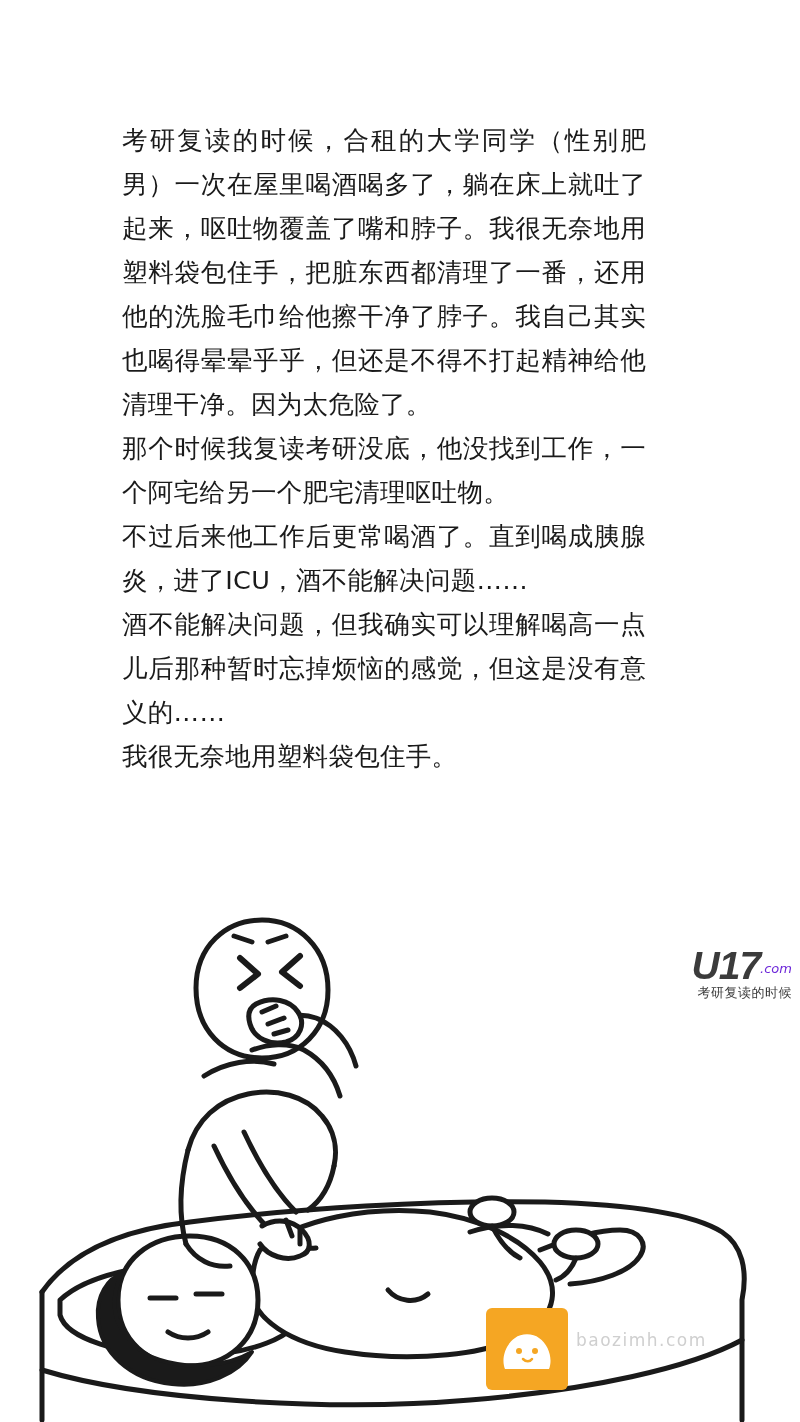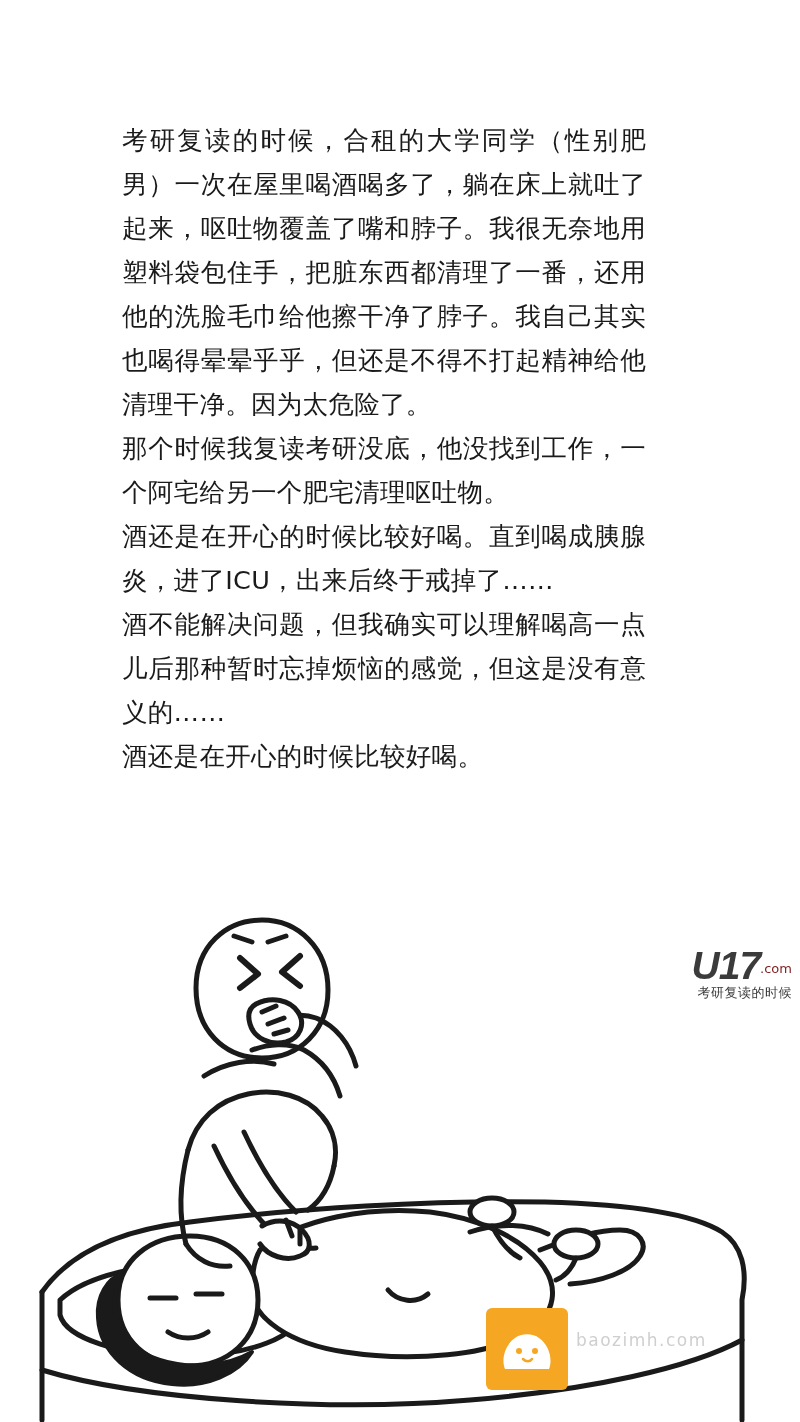--- a/index.html
+++ b/index.html
@@ -97,42 +97,43 @@
     font-family: Liberation Sans, sans-serif;
     font-weight: bold;
     font-style: italic;
     font-size: 39px;
     color: #3b3b3b;
     letter-spacing: -1px;
   }
   .u17-dom {
     font-family: "DejaVu Sans", sans-serif;
     font-size: 13px;
-    color: #7f1d1d;
+    color: #6d28d9;
     vertical-align: super;
+    font-style: italic;
   }
   .u17-sub {
     font-family: "DejaVu Sans", sans-serif;
     font-size: 13px;
     color: #3b3b3b;
     letter-spacing: 0.5px;
     margin-top: -4px;
   }
 </style>
 </head>
 <body>
 
 <div class="page">
 
   <div class="text-block">
     <p class="para">考研复读的时候，合租的大学同学（性别肥男）一次在屋里喝酒喝多了，躺在床上就吐了起来，呕吐物覆盖了嘴和脖子。我很无奈地用塑料袋包住手，把脏东西都清理了一番，还用他的洗脸毛巾给他擦干净了脖子。我自己其实也喝得晕晕乎乎，但还是不得不打起精神给他清理干净。因为太危险了。</p>
     <p class="para">那个时候我复读考研没底，他没找到工作，一个阿宅给另一个肥宅清理呕吐物。</p>
-    <p class="para">酒还是在开心的时候比较好喝。直到喝成胰腺炎，进了ICU，出来后终于戒掉了……</p>
+    <p class="para">不过后来他工作后更常喝酒了。直到喝成胰腺炎，进了ICU，酒不能解决问题……</p>
     <p class="para">酒不能解决问题，但我确实可以理解喝高一点儿后那种暂时忘掉烦恼的感觉，但这是没有意义的……</p>
-    <p class="para">酒还是在开心的时候比较好喝。</p>
+    <p class="para">我很无奈地用塑料袋包住手。</p>
   </div>
 
   <div class="illustration">
     <svg width="800" height="522" viewBox="0 0 800 522" xmlns="http://www.w3.org/2000/svg">
       <g fill="none" stroke="#1a1a1a" stroke-width="5" stroke-linecap="round" stroke-linejoin="round">
 
         <path d="M42 392 C 70 352, 120 330, 190 322 C 300 308, 430 300, 545 302
                  C 620 304, 690 312, 722 332 C 742 345, 748 370, 742 400
                  L 742 520"></path>
         <path d="M42 392 L 42 520"></path>

